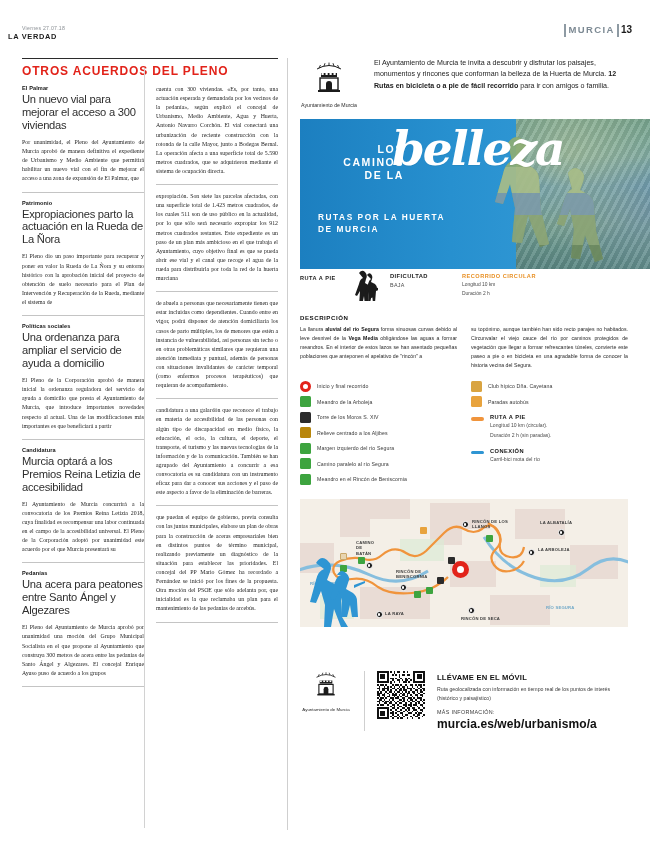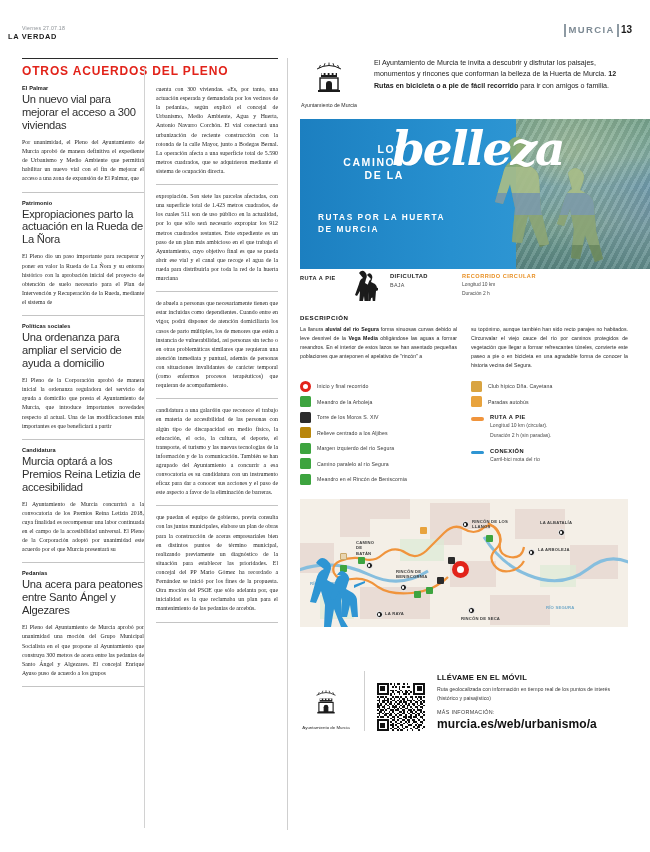--- a/index.html
+++ b/index.html
@@ -201,21 +201,21 @@
     width:2.2px; height:2.2px; margin:-1.1px 0 0 -1.1px;
     border-radius:50%; background:#fff;
   }
   .map-sq { position: absolute; width: 7px; height: 7px; border-radius: 1px; }
   .map-start {
     position: absolute; width: 17px; height: 17px; border-radius: 50%;
     background: #fff; border: 5px solid #e2231a;
   }
 
   
-  .foot { display: flex; align-items: flex-end; gap: 12px; padding-top: 4px; margin-top: 40px; }
+  .foot { display: flex; align-items: flex-start; gap: 12px; padding-top: 4px; margin-top: 40px; }
   .foot-crest { width: 52px; flex: 0 0 52px; text-align: center; }
   .foot-crest-cap { font-size: 4.4px; color: #2b2b2b; line-height: 1.35; margin-top: 2px; }
   .foot-div { width: 1px; background: #cfcfcf; align-self: stretch; }
   .qr { width: 48px; height: 48px; flex: 0 0 48px; }
   .foot-tx { flex: 1; padding-top: 2px; }
   .foot-t { font-size: 7.6px; font-weight: bold; color: #111; letter-spacing: .2px; }
   .foot-d { font-size: 5.2px; color: #3a3a3a; line-height: 1.6; margin-top: 3px; }
   .foot-mi { font-size: 5.4px; color: #3a3a3a; letter-spacing: .3px; margin-top: 7px; }
   .foot-url { font-size: 12px; font-weight: bold; color: #111; letter-spacing: .1px; margin-top: 2px; }
 </style>

